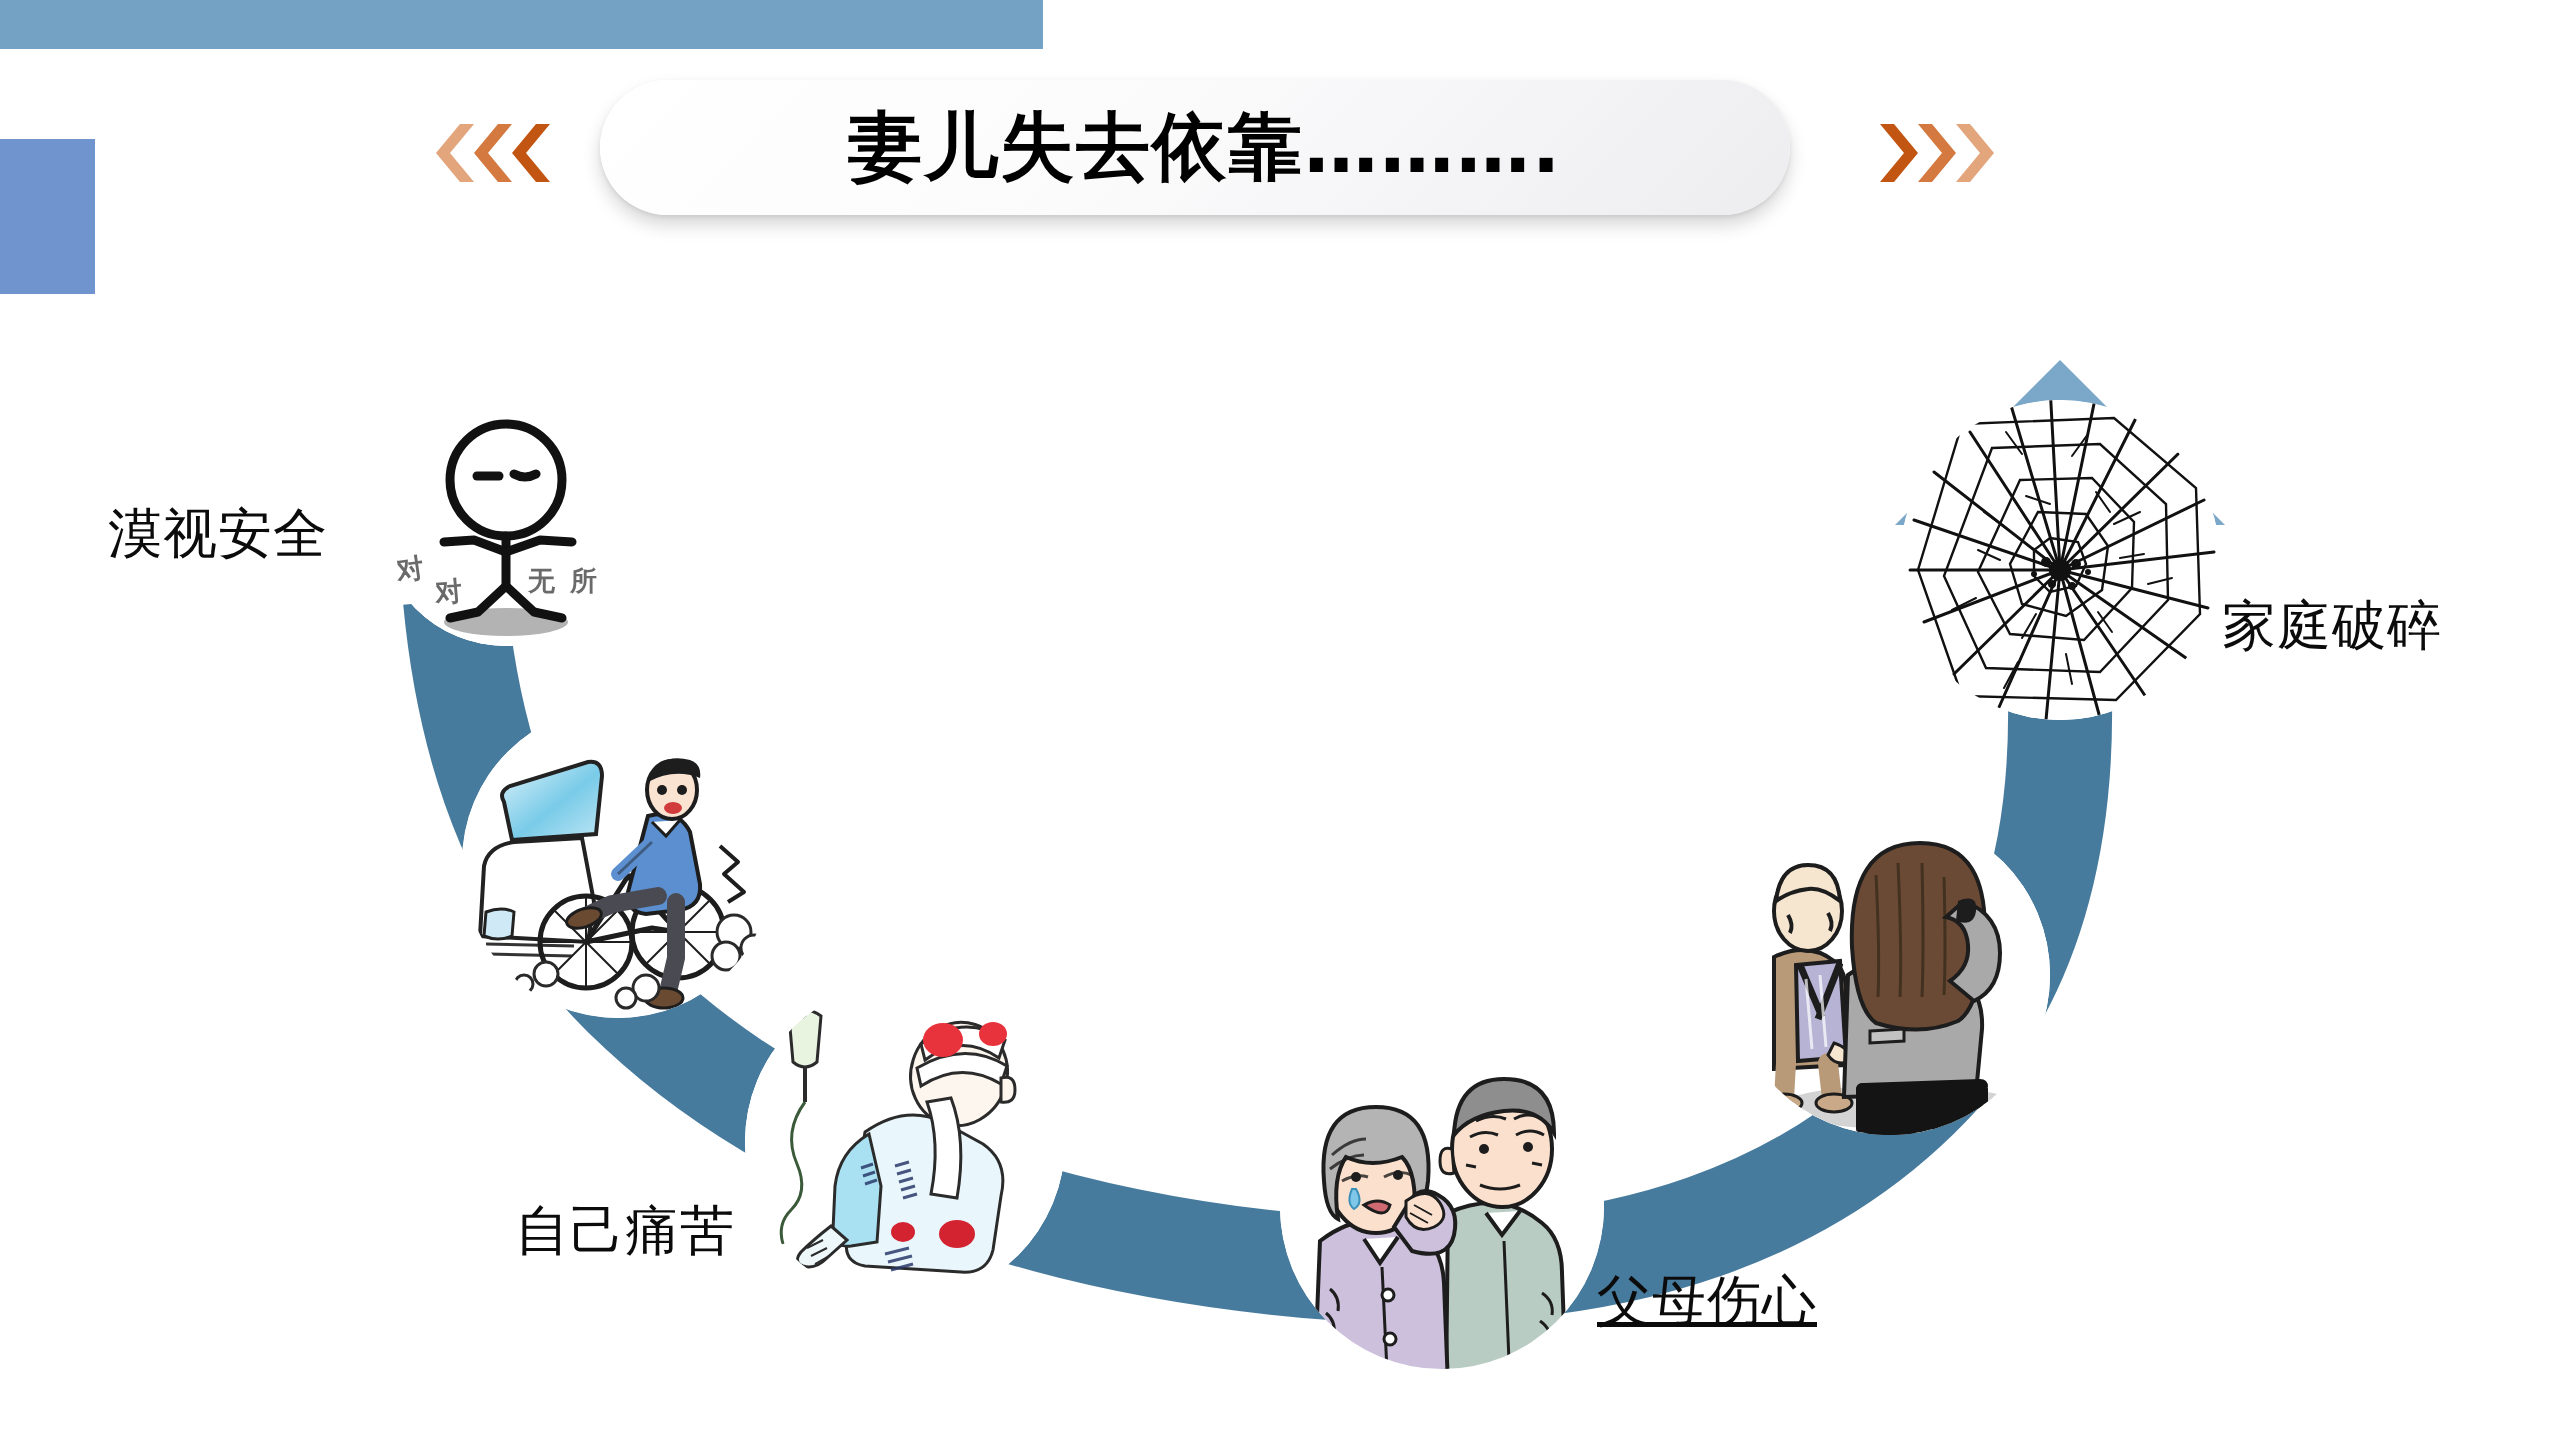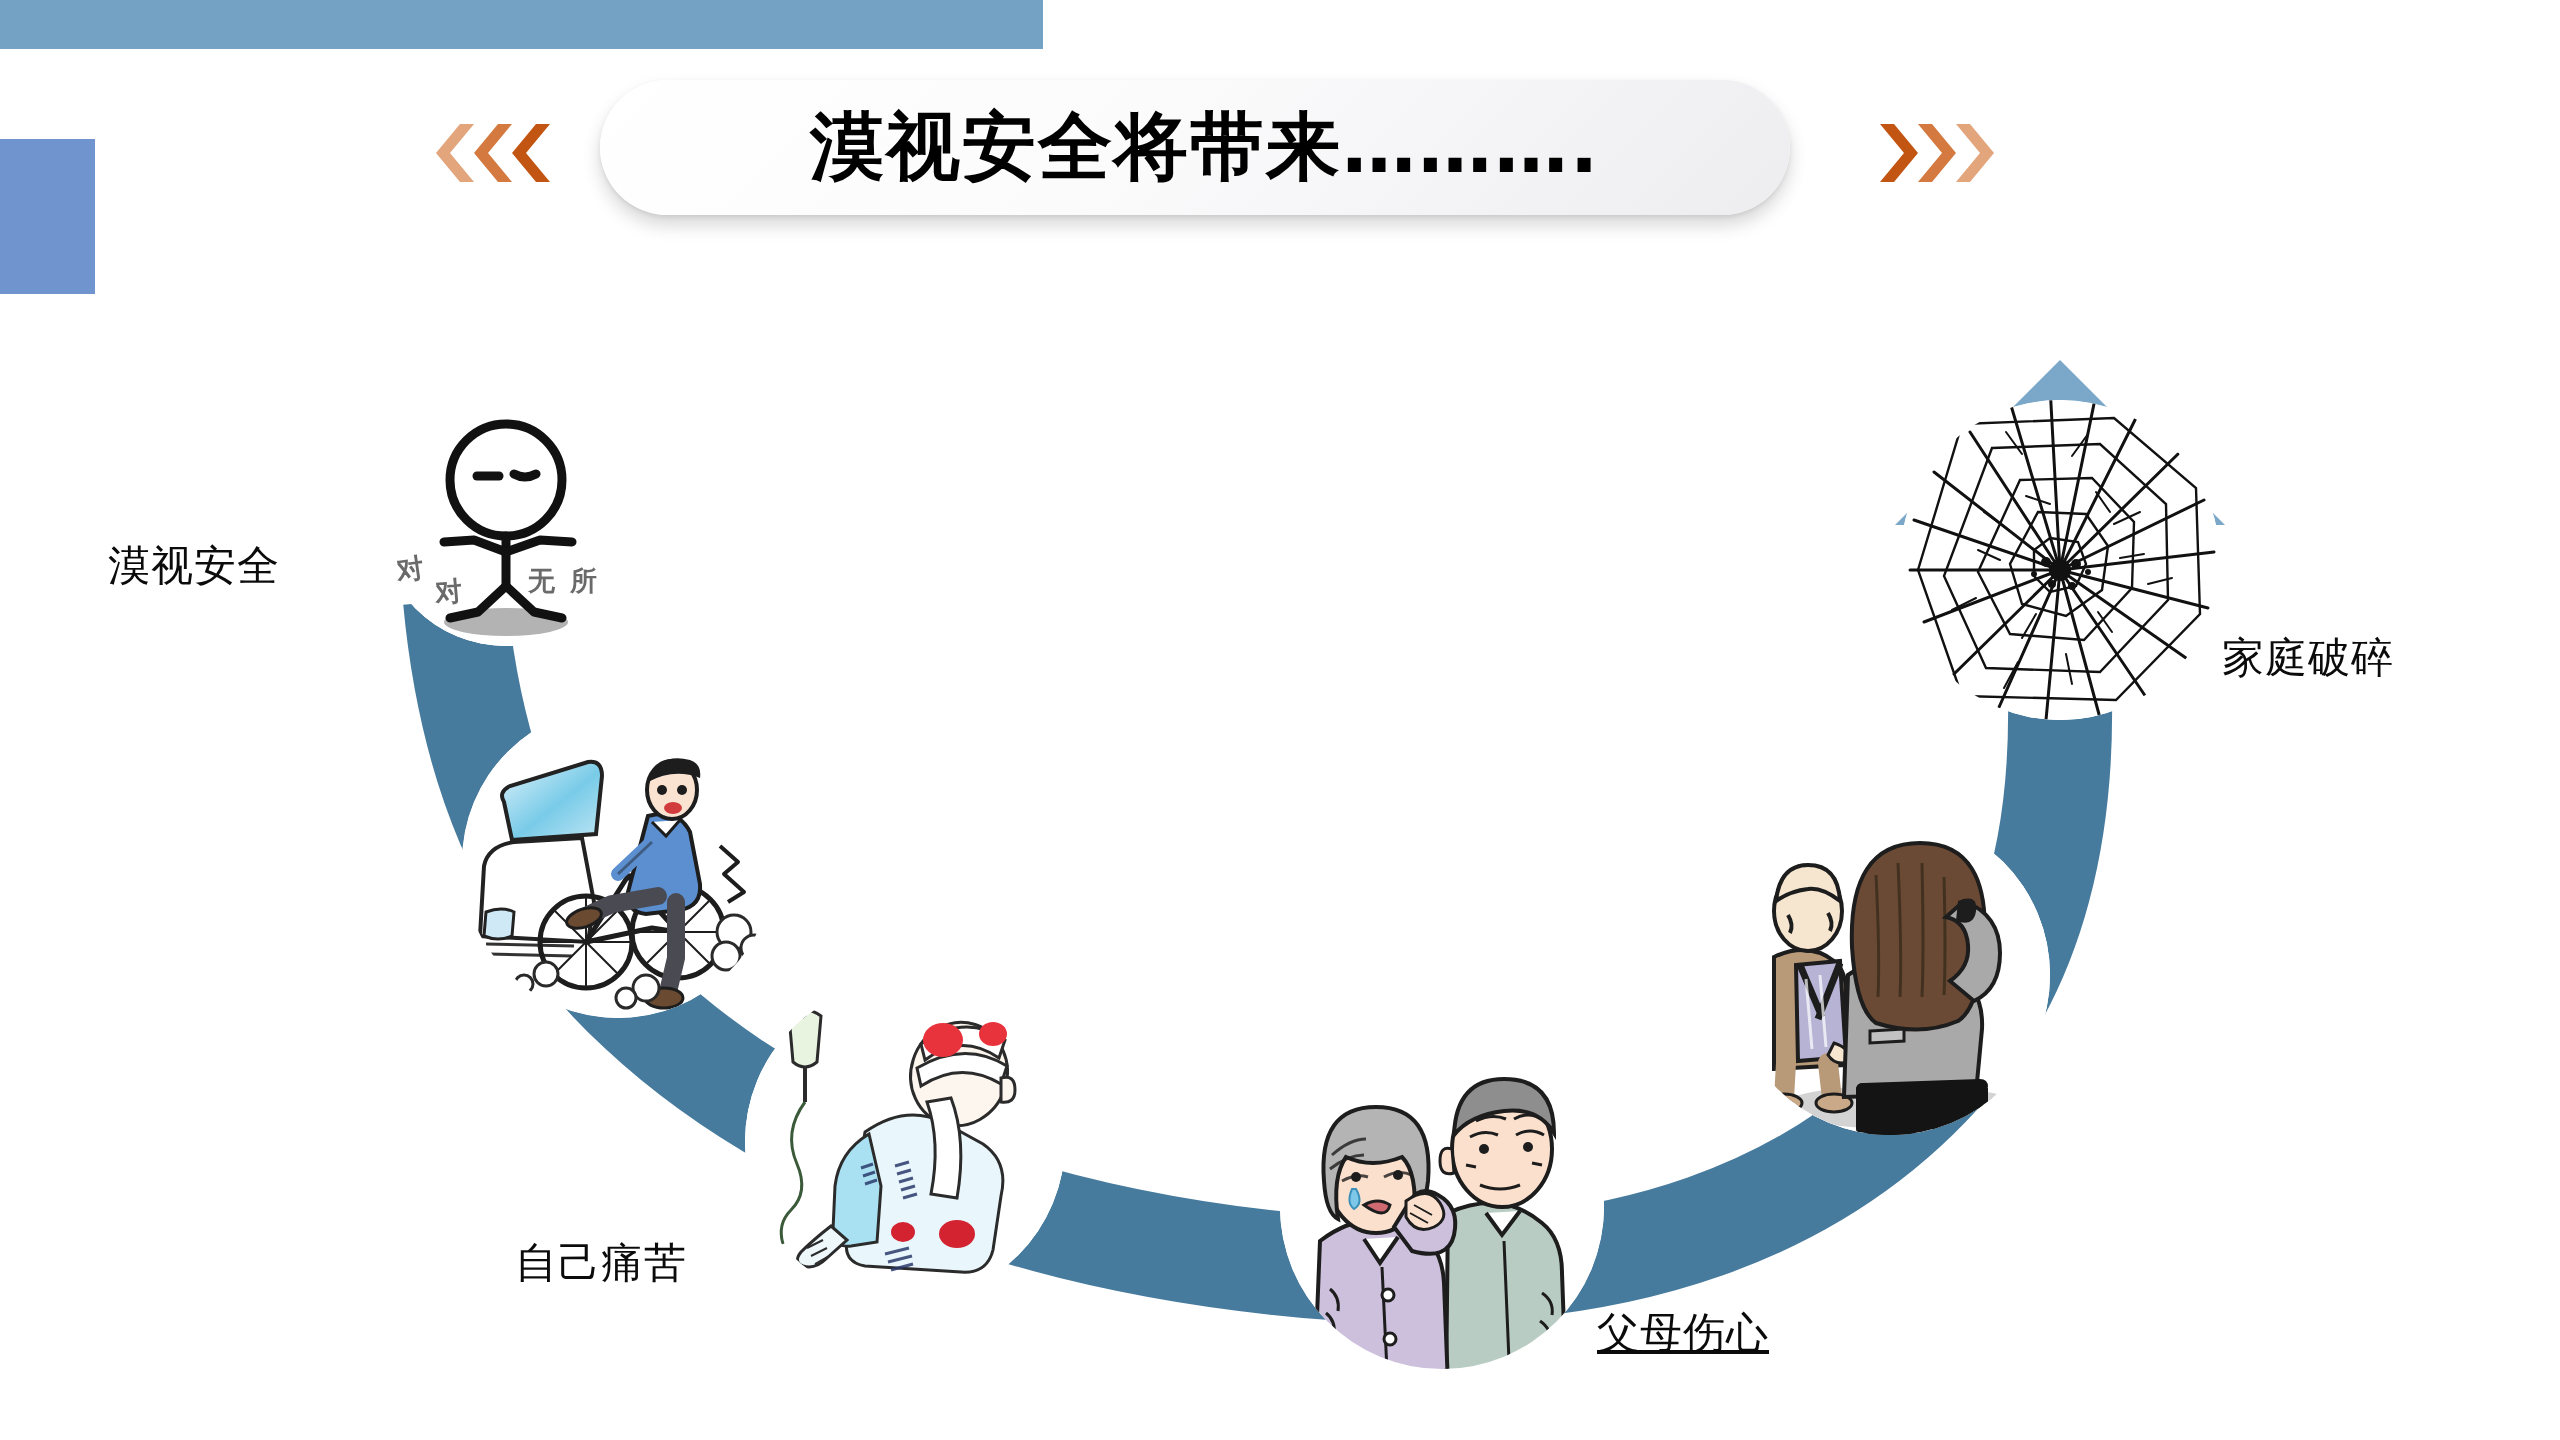--- a/index.html
+++ b/index.html
@@ -52,25 +52,24 @@
   
   .node{
     position:absolute;border-radius:50%;overflow:hidden;background:#ffffff;
   }
   .node svg{display:block;}
 
   
   .node-label{
     position:absolute;
     font-family:"DejaVu Sans","Liberation Sans",sans-serif;
-    font-size:42px;
+    font-size:54px;
     color:#0b0b0b;
     white-space:nowrap;
     letter-spacing:1px;
-    margin-top:40px;
   }
 </style>
 </head>
 <body>
 
 <div id="slide">
 
   <div class="deco-bar-top"></div>
   <div class="deco-bar-left"></div>
 
@@ -386,21 +385,21 @@
         <circle cx="152" cy="184" r="4"></circle>
           <circle cx="172" cy="186" r="4"></circle>
         <circle cx="188" cy="172" r="3"></circle>
           <circle cx="134" cy="174" r="3"></circle>
       </g>
     </svg>
   </div>
   <div class="node-label" style="left:2222px;top:590px;">家庭破碎</div>
 
   <div class="title-pill">
-    <span class="title-text">漠视安全将带来……….</span>
+    <span class="title-text">妻儿失去依靠……….</span>
   </div>
 
   <div class="chev-group chev-left">
     <svg class="chev" viewBox="0 0 44 58">
       <polygon points="30,0 44,0 20,29 44,58 30,58 6,29" fill="#E2A57C"></polygon>
     </svg>
     <svg class="chev" viewBox="0 0 44 58">
       <polygon points="30,0 44,0 20,29 44,58 30,58 6,29" fill="#D4793F"></polygon>
     </svg>
     <svg class="chev" viewBox="0 0 44 58">

